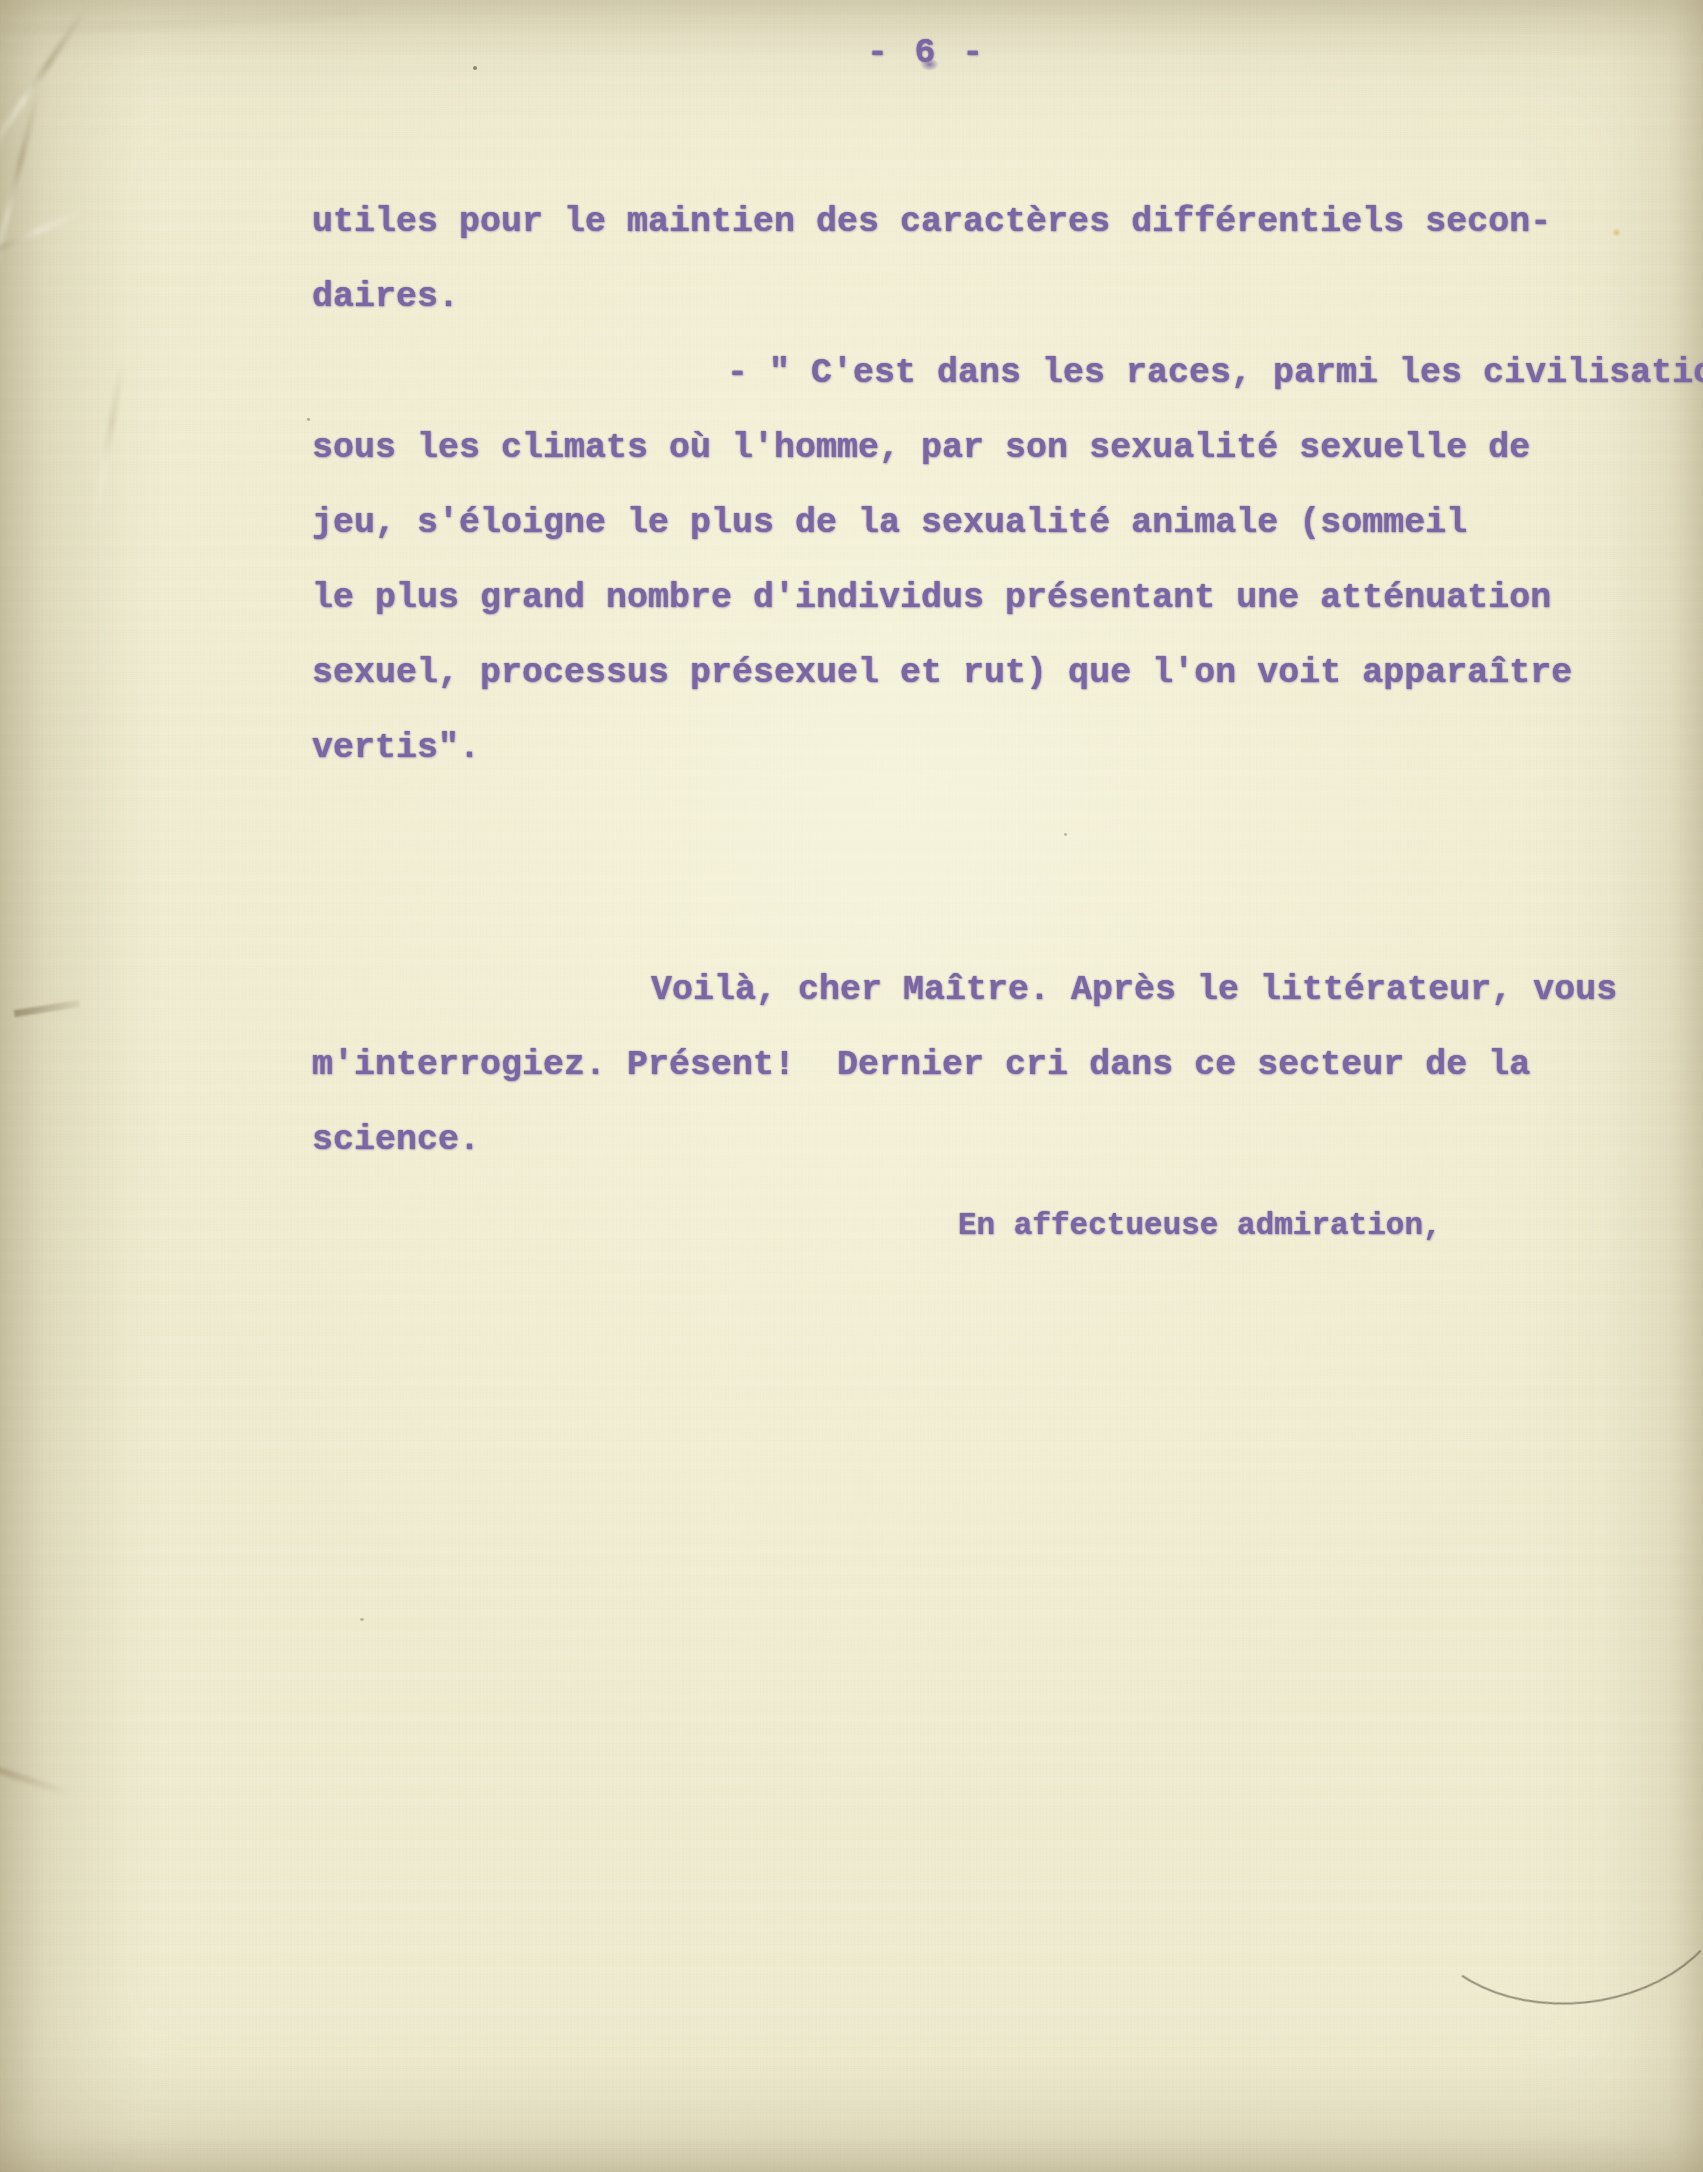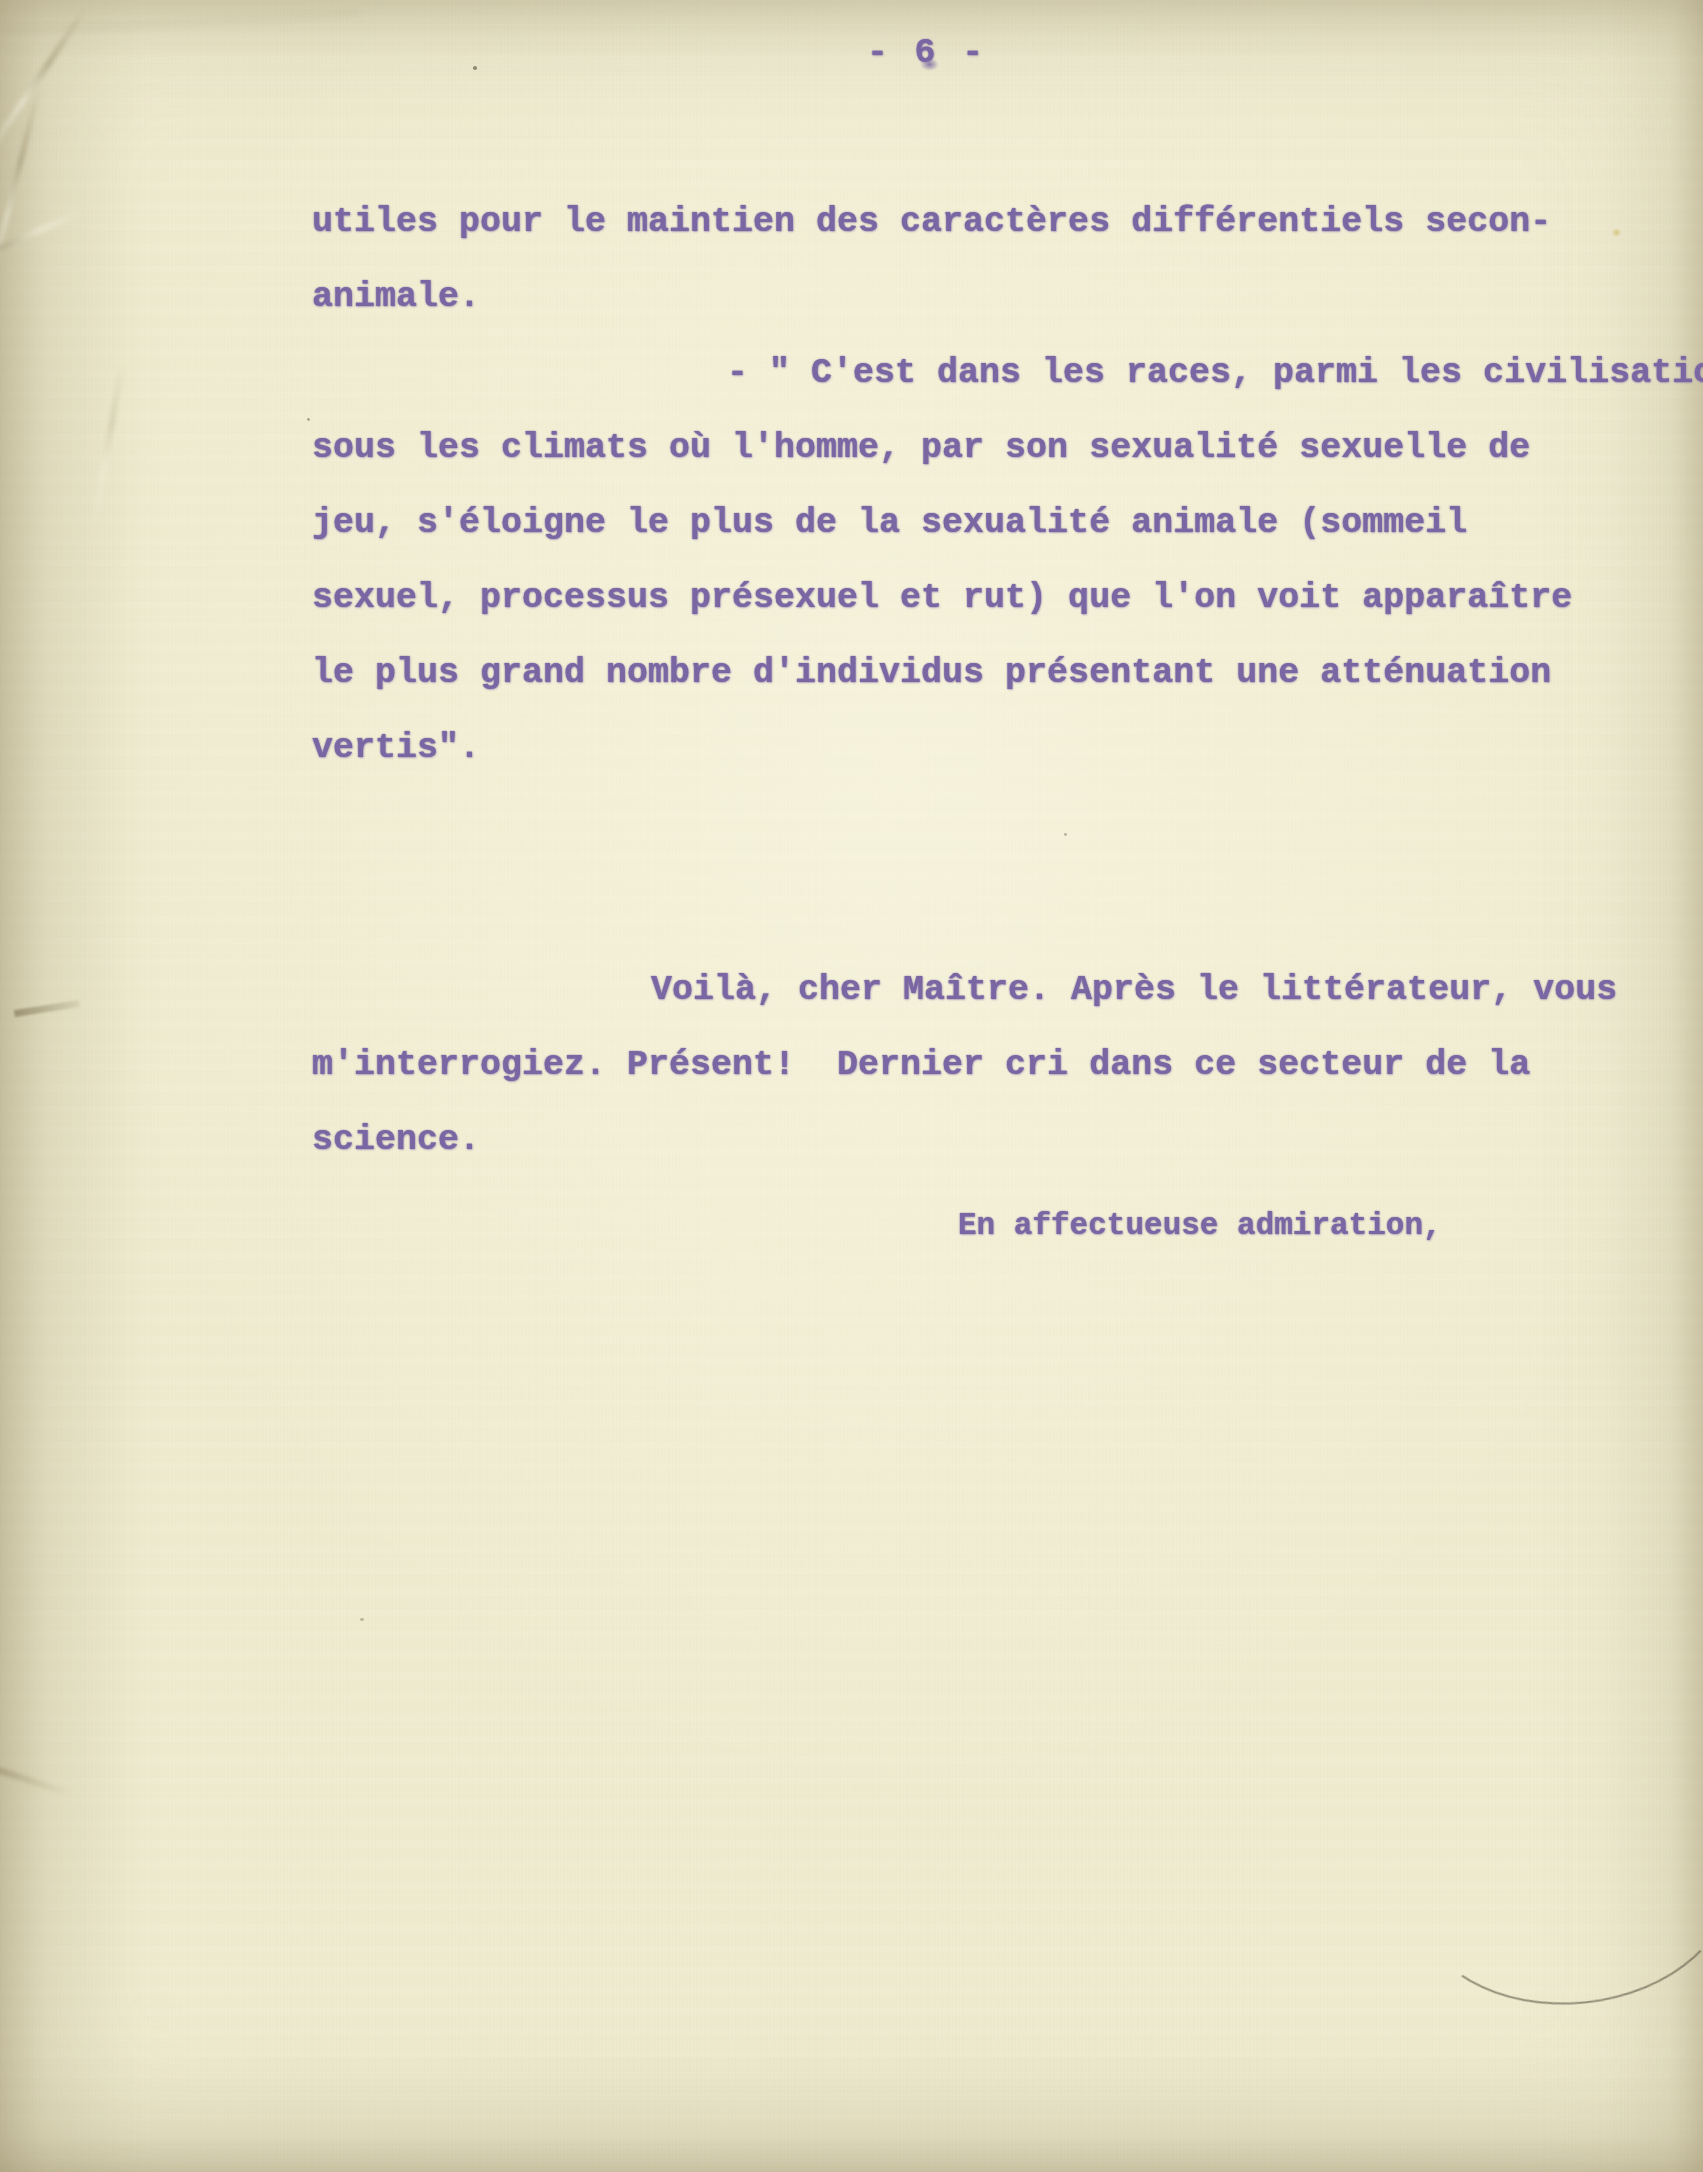--- a/index.html
+++ b/index.html
@@ -147,29 +147,29 @@
 </style>
 </head>
 <body>
 
 <div class="sheet">
 
   <div class="page-number ink">- 6 -</div>
 
   <div class="para para-1 ink">
     <div class="line">utiles pour le maintien des caractères différentiels secon-</div>
-    <div class="line">animale.</div>
+    <div class="line">daires.</div>
   </div>
 
   <div class="para para-2 ink">
     <div class="line">- " C'est dans les races, parmi les civilisations,</div>
     <div class="line">sous les climats où l'homme, par son sexualité sexuelle de</div>
     <div class="line">jeu, s'éloigne le plus de la sexualité animale (sommeil</div>
+    <div class="line">le plus grand nombre d'individus présentant une atténuation</div>
     <div class="line">sexuel, processus présexuel et rut) que l'on voit apparaître</div>
-    <div class="line">le plus grand nombre d'individus présentant une atténuation</div>
     <div class="line">vertis".</div>
   </div>
 
   <div class="para para-3 ink">
     <div class="line">Voilà, cher Maître. Après le littérateur, vous</div>
     <div class="line">m'interrogiez. Présent!  Dernier cri dans ce secteur de la</div>
     <div class="line">science.</div>
   </div>
 
   <div class="closing ink">En affectueuse admiration,</div>

